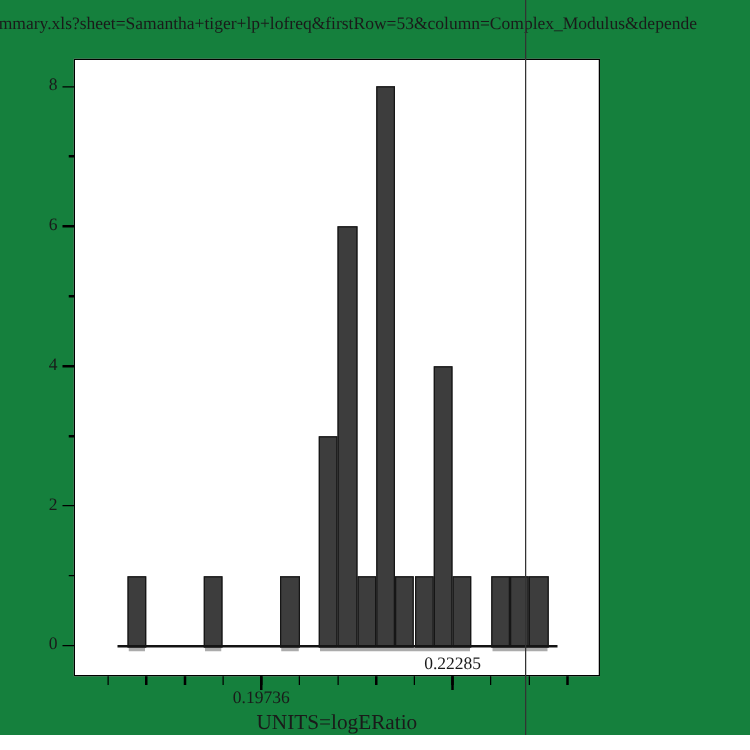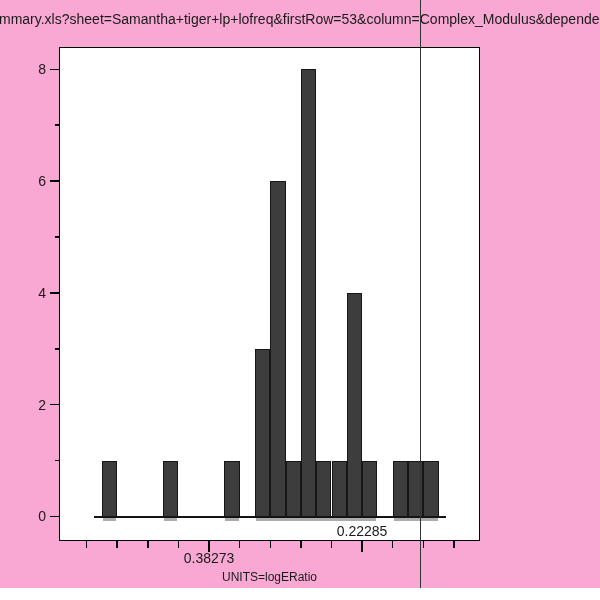--- a/index.html
+++ b/index.html
@@ -1,22 +1,22 @@
 <!DOCTYPE html>
 <html><head>
 <meta charset="utf-8">
 <style>
   html, body { margin: 0; padding: 0; background: #ffffff; }
   #screen {
     position: relative;
     width: 600px;
     height: 588px;
-    background: #f9a8d4;
+    background: #15803d;
     overflow: hidden;
-    font-family: Liberation Sans, sans-serif;
+    font-family: Liberation Serif, serif;
     color: #000000;
   }
   .abs { position: absolute; }
   #title-line1 {
     left: -1px; top: 12px; height: 15px; line-height: 15px;
     font-size: 14px; white-space: nowrap; color: #1a1a1a;
   }
   #title-line2 {
     left: 59px; top: 28px; width: 421px; height: 15px; line-height: 15px;
     font-size: 14px; text-align: center; white-space: nowrap; color: #1a1a1a;
@@ -32,21 +32,21 @@
     z-index: 3;
   }
   .bar-shadow { background: #ababab; z-index: 2; }
   .baseline { background: #141414; z-index: 4; }
   .tick { background: #000000; }
   .tick-label { font-size: 14px; color: #1a1a1a; }
   .y-label { text-align: right; height: 16px; line-height: 16px; width: 34px; }
   .x-label { text-align: center; height: 15px; line-height: 15px; width: 70px; }
   #x-axis-title {
     top: 570px; left: 169px; width: 201px; height: 15px; line-height: 15px;
-    font-size: 12px; text-align: center; color: #1a1a1a;
+    font-size: 17px; text-align: center; color: #1a1a1a;
   }
   #marker-line {
     top: 0; width: 1.5px; height: 600px;
     background: #333333; z-index: 10;
   }
 </style>
 </head>
 <body>
 
 <div id="screen">
@@ -95,16 +95,16 @@
     <div class="abs tick" style="left: 208.279px; top: 541px; width: 1.5px; height: 7px;"></div>
     <div class="abs tick" style="left: 238.897px; top: 541px; width: 1.5px; height: 7px;"></div>
     <div class="abs tick" style="left: 269.515px; top: 541px; width: 1.5px; height: 7px;"></div>
     <div class="abs tick" style="left: 300.134px; top: 541px; width: 1.5px; height: 7px;"></div>
     <div class="abs tick" style="left: 330.752px; top: 541px; width: 1.5px; height: 7px;"></div>
     <div class="abs tick" style="left: 361.37px; top: 541px; width: 1.5px; height: 7px;"></div>
     <div class="abs tick" style="left: 391.988px; top: 541px; width: 1.5px; height: 7px;"></div>
     <div class="abs tick" style="left: 422.606px; top: 541px; width: 1.5px; height: 7px;"></div>
     <div class="abs tick" style="left: 453.225px; top: 541px; width: 1.5px; height: 7px;"></div>
     <div class="abs tick" style="left: 208.279px; top: 541px; width: 1.5px; height: 10.5px;"></div>
-    <div class="abs tick-label x-label" style="left: 174.029px; top: 551px;">0.38273</div>
+    <div class="abs tick-label x-label" style="left: 174.029px; top: 551px;">0.19736</div>
     <div class="abs tick" style="left: 361.37px; top: 541px; width: 1.5px; height: 10.5px;"></div>
     <div class="abs tick-label x-label" style="left: 327.12px; top: 524px;">0.22285</div>
   </div>
 
 </body></html>

